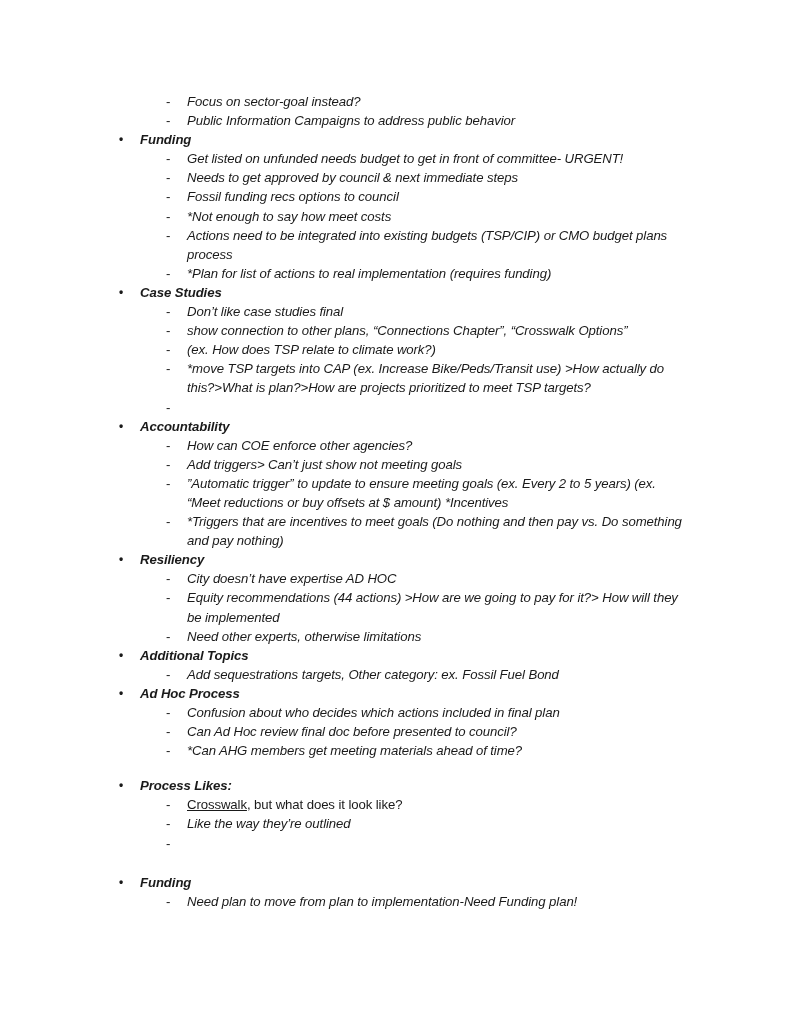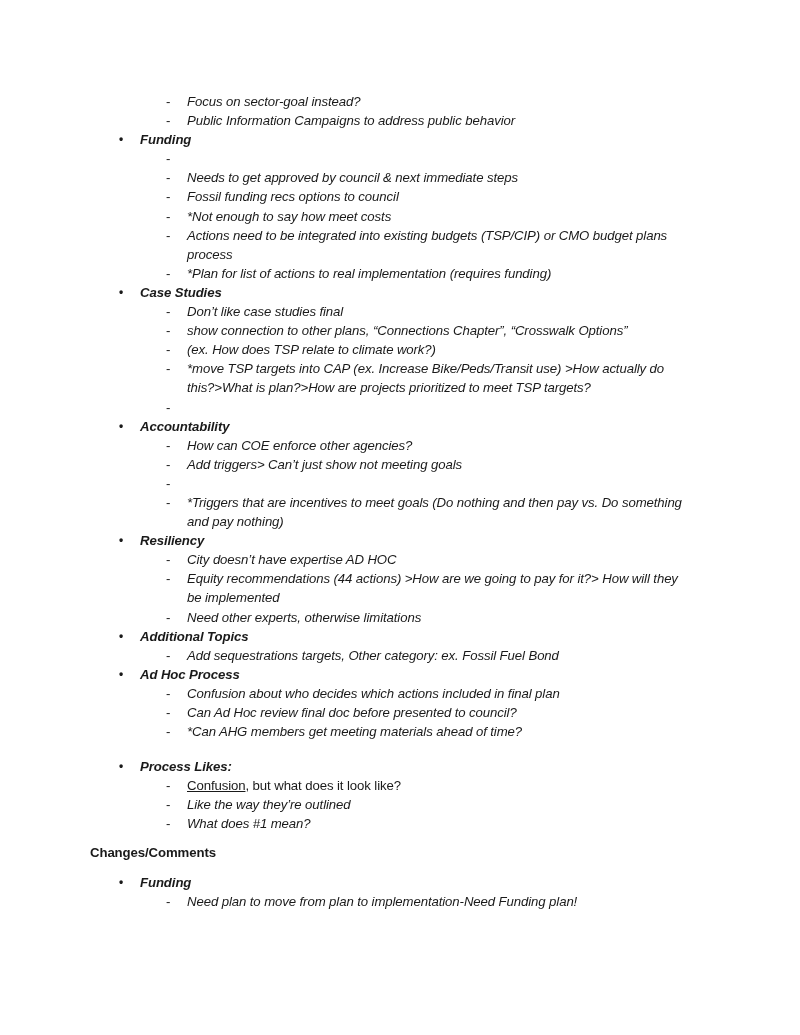--- a/index.html
+++ b/index.html
@@ -76,20 +76,21 @@
       <div class="row sub-row">
         <span class="marker">-</span>
         <span class="text">Public Information Campaigns to address public behavior</span>
       </div>
       <div class="row bullet-row">
         <span class="marker">•</span>
         <span class="text">Funding</span>
       </div>
       <div class="row sub-row">
         <span class="marker">-</span>
+        <span class="text">Get listed on unfunded needs budget to get in front of committee- URGENT!</span>
       </div>
       <div class="row sub-row">
         <span class="marker">-</span>
         <span class="text">Needs to get approved by council &amp; next immediate steps</span>
       </div>
       <div class="row sub-row">
         <span class="marker">-</span>
         <span class="text">Fossil funding recs options to council</span>
       </div>
       <div class="row sub-row">
@@ -136,20 +137,22 @@
       <div class="row sub-row">
         <span class="marker">-</span>
         <span class="text">How can COE enforce other agencies?</span>
       </div>
       <div class="row sub-row">
         <span class="marker">-</span>
         <span class="text">Add triggers&gt; Can’t just show not meeting goals</span>
       </div>
       <div class="row sub-row">
         <span class="marker">-</span>
+        <span class="text">”Automatic trigger” to update to ensure meeting goals (ex. Every 2 to 5 years) (ex.
+“Meet reductions or buy offsets at $ amount) *Incentives</span>
       </div>
       <div class="row sub-row">
         <span class="marker">-</span>
         <span class="text">*Triggers that are incentives to meet goals (Do nothing and then pay vs. Do something
 and pay nothing)</span>
       </div>
       <div class="row bullet-row">
         <span class="marker">•</span>
         <span class="text">Resiliency</span>
       </div>
@@ -190,32 +193,30 @@
         <span class="marker">-</span>
         <span class="text">*Can AHG members get meeting materials ahead of time?</span>
       </div>
       <div class="spacer" style="height: 16px;"></div>
       <div class="row bullet-row">
         <span class="marker">•</span>
         <span class="text">Process Likes:</span>
       </div>
       <div class="row sub-row">
         <span class="marker">-</span>
-        <span class="text-flow"><span class="underline">Confusion</span><span class="">, but what does it look like?</span></span>
+        <span class="text-flow"><span class="underline">Crosswalk</span><span class="">, but what does it look like?</span></span>
       </div>
       <div class="row sub-row">
         <span class="marker">-</span>
         <span class="text">Like the way they’re outlined</span>
       </div>
       <div class="row sub-row">
         <span class="marker">-</span>
-        <span class="text">What does #1 mean?</span>
       </div>
       <div class="spacer" style="height: 9px;"></div>
-      <div class="heading">Changes/Comments</div>
       <div class="spacer" style="height: 11px;"></div>
       <div class="row bullet-row">
         <span class="marker">•</span>
         <span class="text">Funding</span>
       </div>
       <div class="row sub-row">
         <span class="marker">-</span>
         <span class="text">Need plan to move from plan to implementation-Need Funding plan!</span>
       </div>
     </div>

